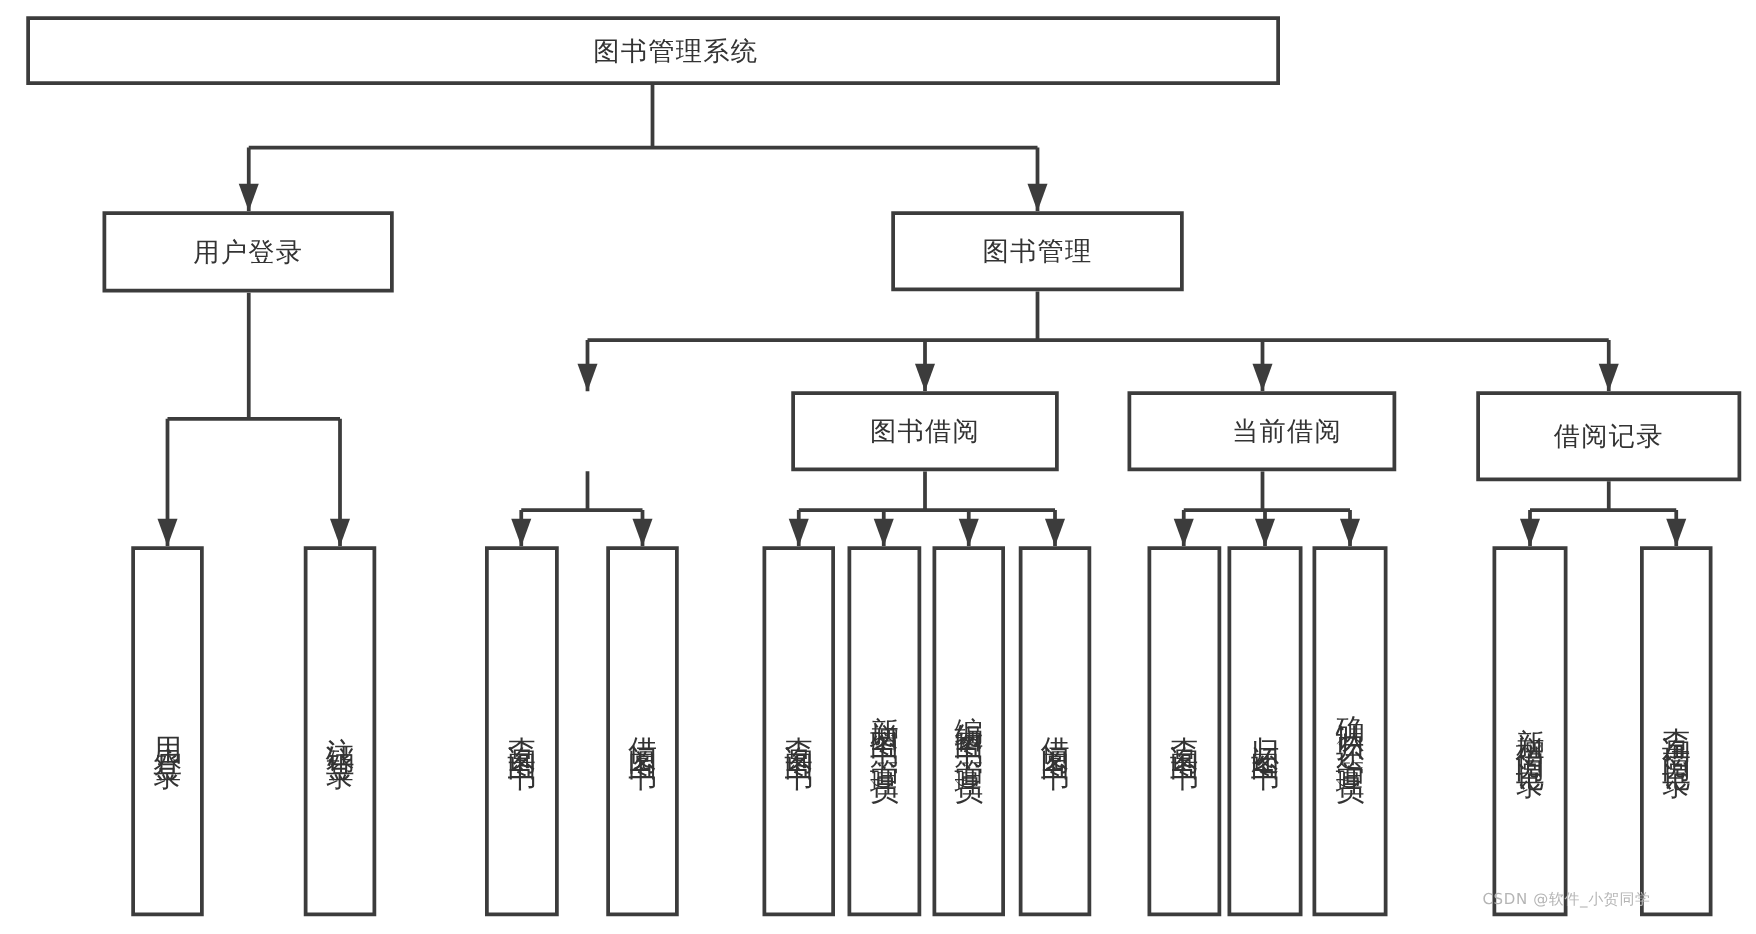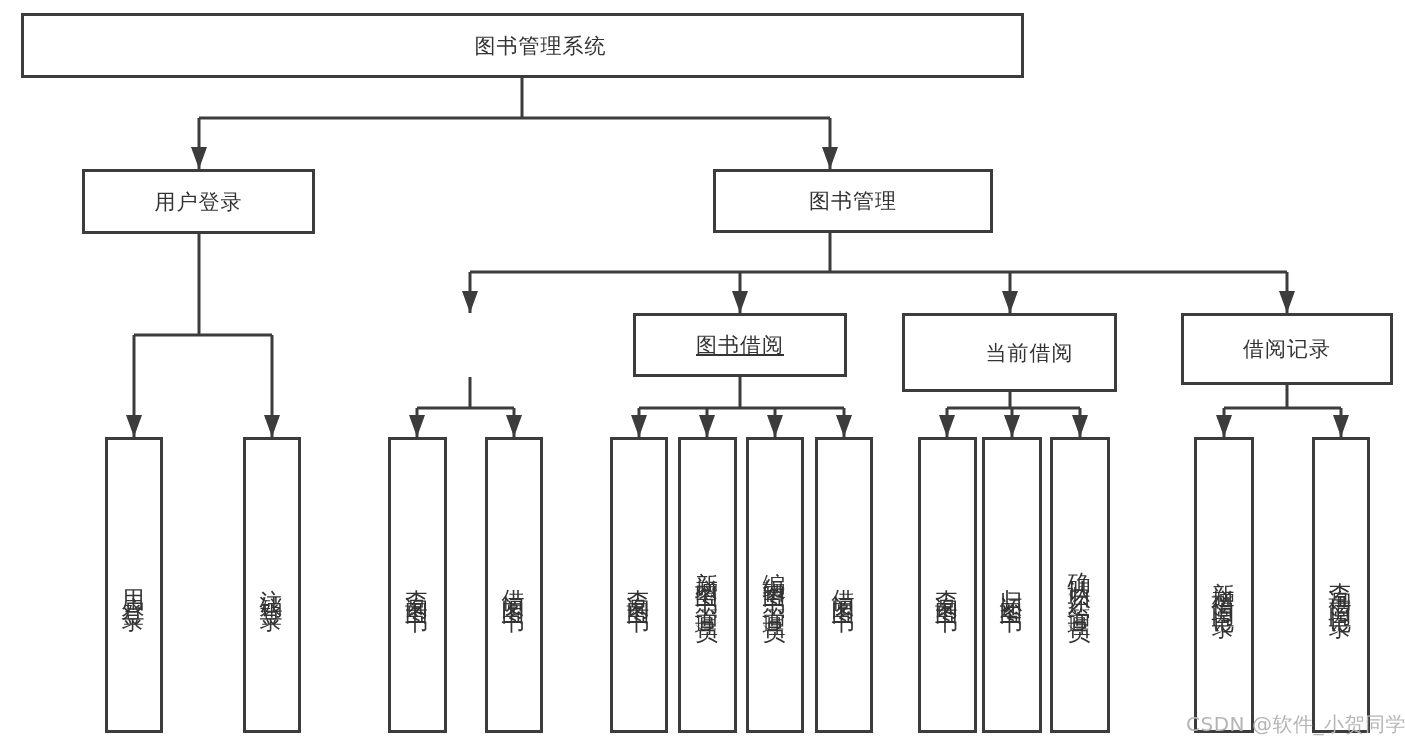--- a/index.html
+++ b/index.html
@@ -32,21 +32,21 @@
   }
   .node.v .label{
     writing-mode:vertical-lr;
     text-orientation:mixed;
     font-size:23px;
     letter-spacing:7px;
     white-space:nowrap;
   }
   .watermark{
     position:absolute;left:1186px;top:711px;
-    font-size:20px;color:var(--watermark);
+    font-size:12px;color:var(--watermark);
     white-space:nowrap;letter-spacing:0.5px;
   }
 </style>
 </head>
 <body>
 
 <div class="stage">
 
   <svg class="connectors" viewBox="0 0 1405 747" xmlns="http://www.w3.org/2000/svg">
     <path d="
@@ -71,35 +71,35 @@
     <polygon points="699,415 715,415 707,437"></polygon>
     <polygon points="767,415 783,415 775,437"></polygon>
     <polygon points="836,415 852,415 844,437"></polygon>
     <polygon points="939,415 955,415 947,437"></polygon>
     <polygon points="1004,415 1020,415 1012,437"></polygon>
     <polygon points="1072,415 1088,415 1080,437"></polygon>
     <polygon points="1216,415 1232,415 1224,437"></polygon>
     <polygon points="1333,415 1349,415 1341,437"></polygon>
   </svg>
 
-  <div class="node h" style="left:21px;top:13px;width:1003px;height:65px;padding-left:36px;">
+  <div class="node h" style="left:21px;top:13px;width:1003px;height:55px;padding-left:36px;">
     <span class="label">图书管理系统</span>
   </div>
 
   <div class="node h" style="left:82px;top:169px;width:233px;height:65px;">
     <span class="label">用户登录</span>
   </div>
-  <div class="node h" style="left:713px;top:169px;width:280px;height:64px;">
+  <div class="node h" style="left:713px;top:169px;width:234px;height:64px;">
     <span class="label">图书管理</span>
   </div>
 
-  <div class="node h" style="left:633px;top:313px;width:214px;height:64px;text-decoration:underline;">
+  <div class="node h" style="left:633px;top:313px;width:214px;height:64px;">
     <span class="label">图书借阅</span>
   </div>
-  <div class="node h" style="left:902px;top:313px;width:215px;height:79px;padding-left:40px;">
+  <div class="node h" style="left:902px;top:313px;width:215px;height:64px;padding-left:40px;">
     <span class="label">当前借阅</span>
   </div>
   <div class="node h" style="left:1181px;top:313px;width:212px;height:72px;">
     <span class="label">借阅记录</span>
   </div>
 
   <div class="node v" style="left:105px;top:437px;width:58px;height:296px;">
     <span class="label">用户登录</span>
   </div>
   <div class="node v" style="left:243px;top:437px;width:58px;height:296px;">

